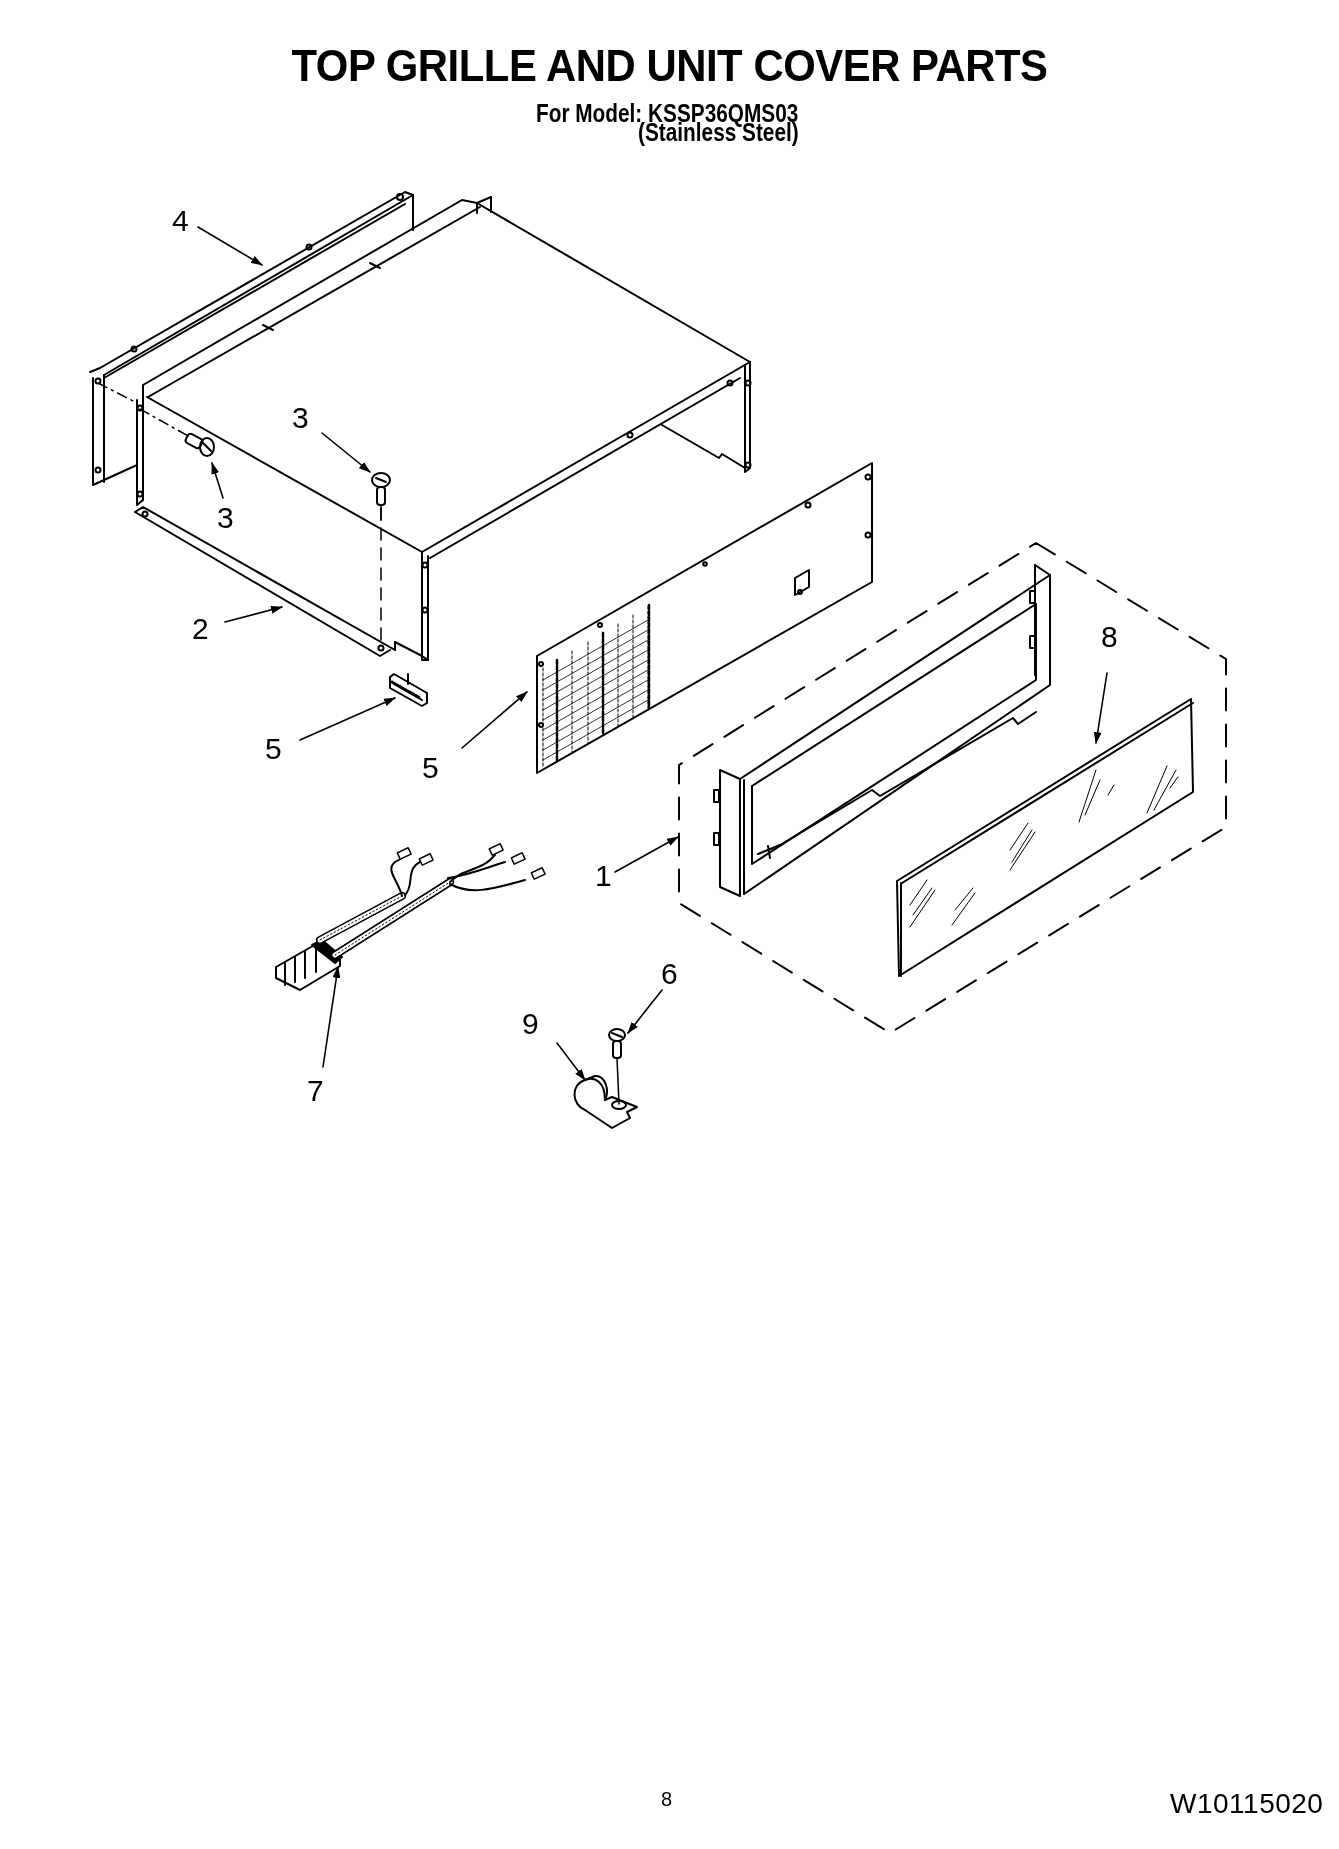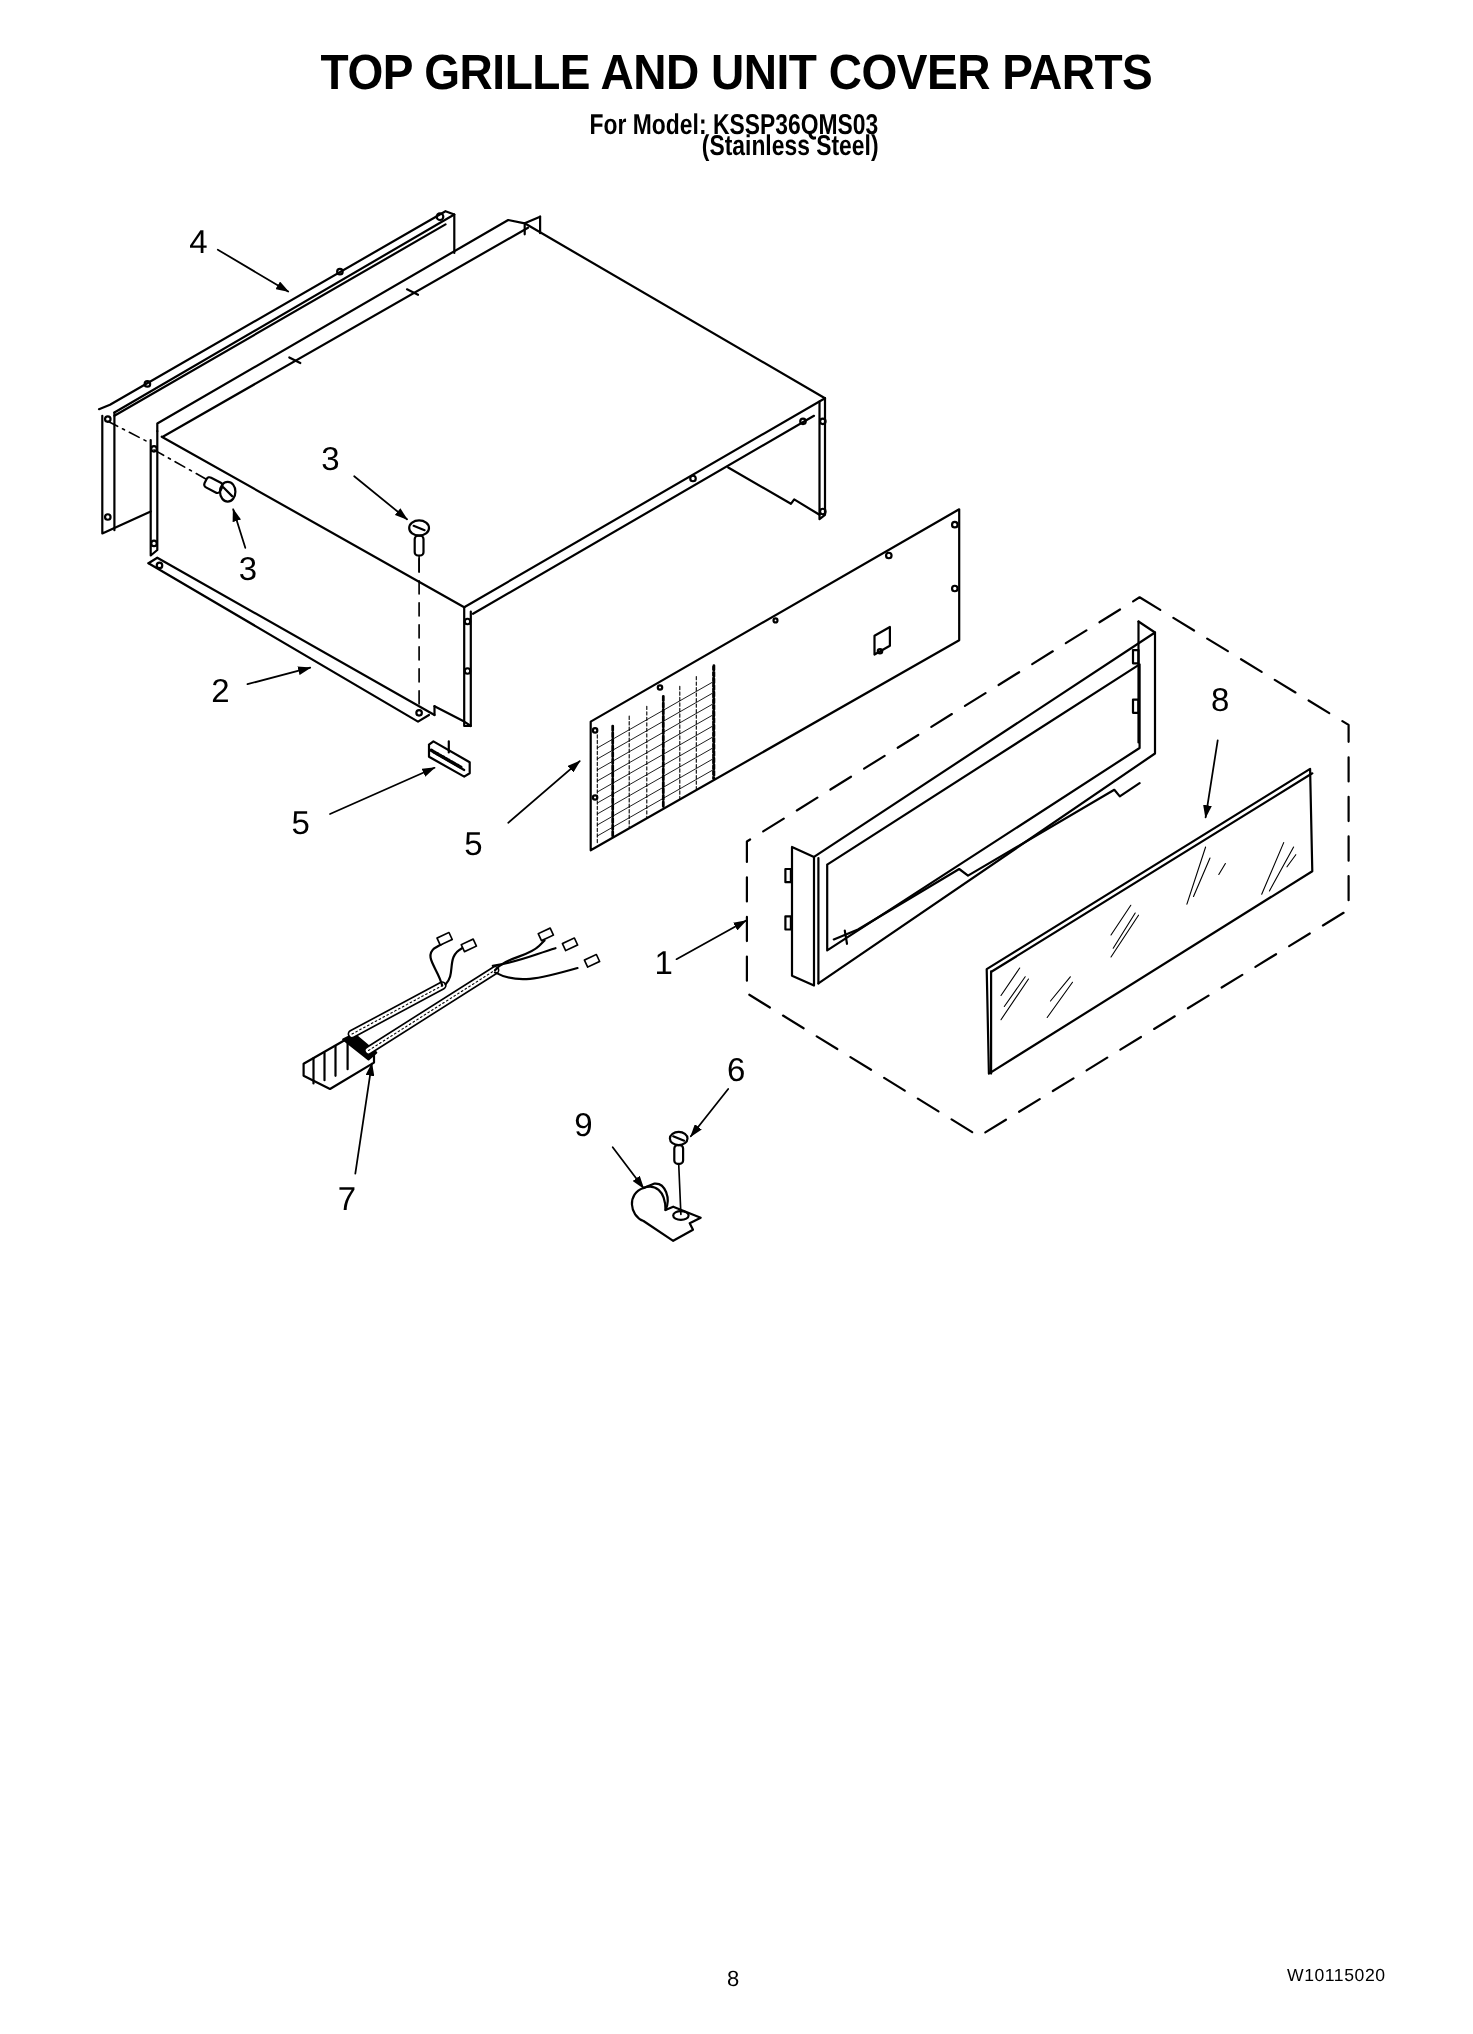--- a/index.html
+++ b/index.html
@@ -13,21 +13,21 @@
     position: absolute; top: 98px; left: 536px; font-weight: bold; font-size: 26px;
     transform: scaleX(0.8); transform-origin: 0 0; white-space: nowrap;
   }
   .subtitle2 {
     position: absolute; top: 117px; left: 638px; font-weight: bold; font-size: 26px;
     transform: scaleX(0.8); transform-origin: 0 0; white-space: nowrap;
   }
   svg.drawing { position: absolute; left: 0; top: 0; }
   .callout { position: absolute; font-size: 30px; font-family: "Liberation Sans", sans-serif; line-height: 1; }
   .footer-page { position: absolute; left: 661px; top: 1788px; font-size: 20px; }
-  .footer-doc { position: absolute; left: 1170px; top: 1788px; font-size: 16px; letter-spacing: 0.5px; }
+  .footer-doc { position: absolute; left: 1170px; top: 1788px; font-size: 28px; letter-spacing: 0.5px; }
 </style>
 </head>
 <body>
 
 <div class="title">TOP GRILLE AND UNIT COVER PARTS</div>
 <div class="subtitle">For Model: KSSP36QMS03</div>
 <div class="subtitle2">(Stainless Steel)</div>
 
 <svg class="drawing" width="1339" height="1849" viewBox="0 0 1339 1849" fill="none" stroke="#000" stroke-width="2" stroke-linejoin="round" stroke-linecap="round">
   <defs>

